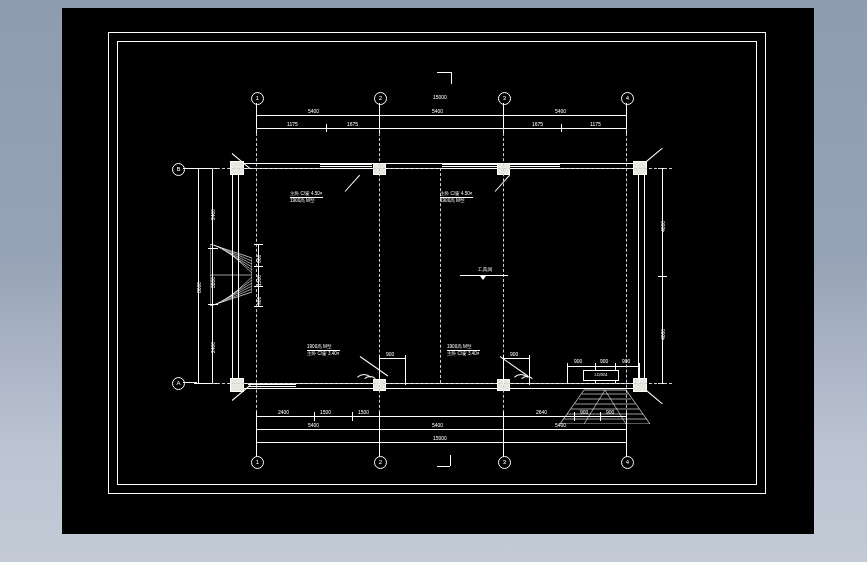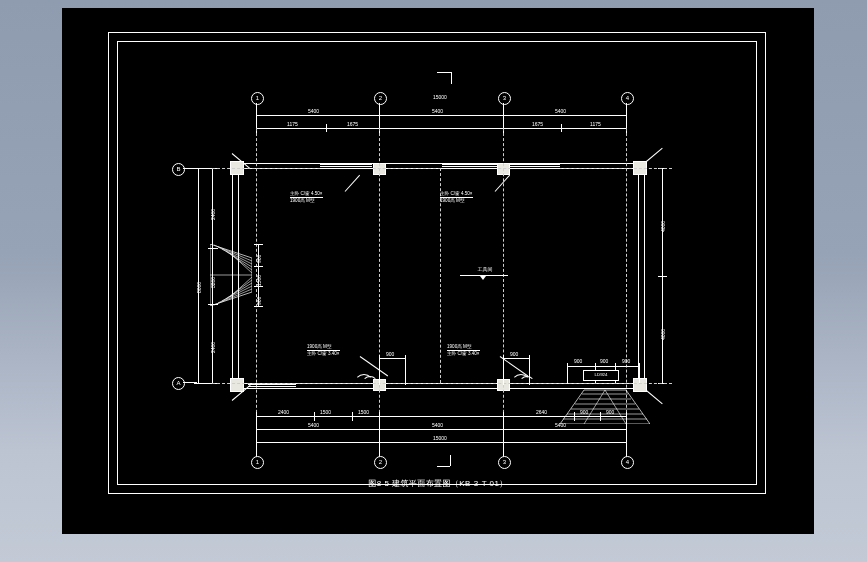--- a/index.html
+++ b/index.html
@@ -308,16 +308,15 @@
     <div class="ln vln" style="left:441px;top:440px;height:9px;"></div>
     <div class="ln vln" style="left:564px;top:440px;height:9px;"></div>
     <div class="bubble" style="left:189px;top:448px;">1</div>
     <div class="bubble" style="left:312px;top:448px;">2</div>
     <div class="bubble" style="left:436px;top:448px;">3</div>
     <div class="bubble" style="left:559px;top:448px;">4</div>
 
     <div class="ln hln" style="left:375px;top:458px;width:13px;"></div>
     <div class="ln vln" style="left:388px;top:447px;height:11px;"></div>
 
-    <div class="title" style="left:196px;top:470px;width:360px;">图8-5  建筑平面布置图（KB-3-T-01）</div>
 
   </div>
 </div>
 
 </body></html>

